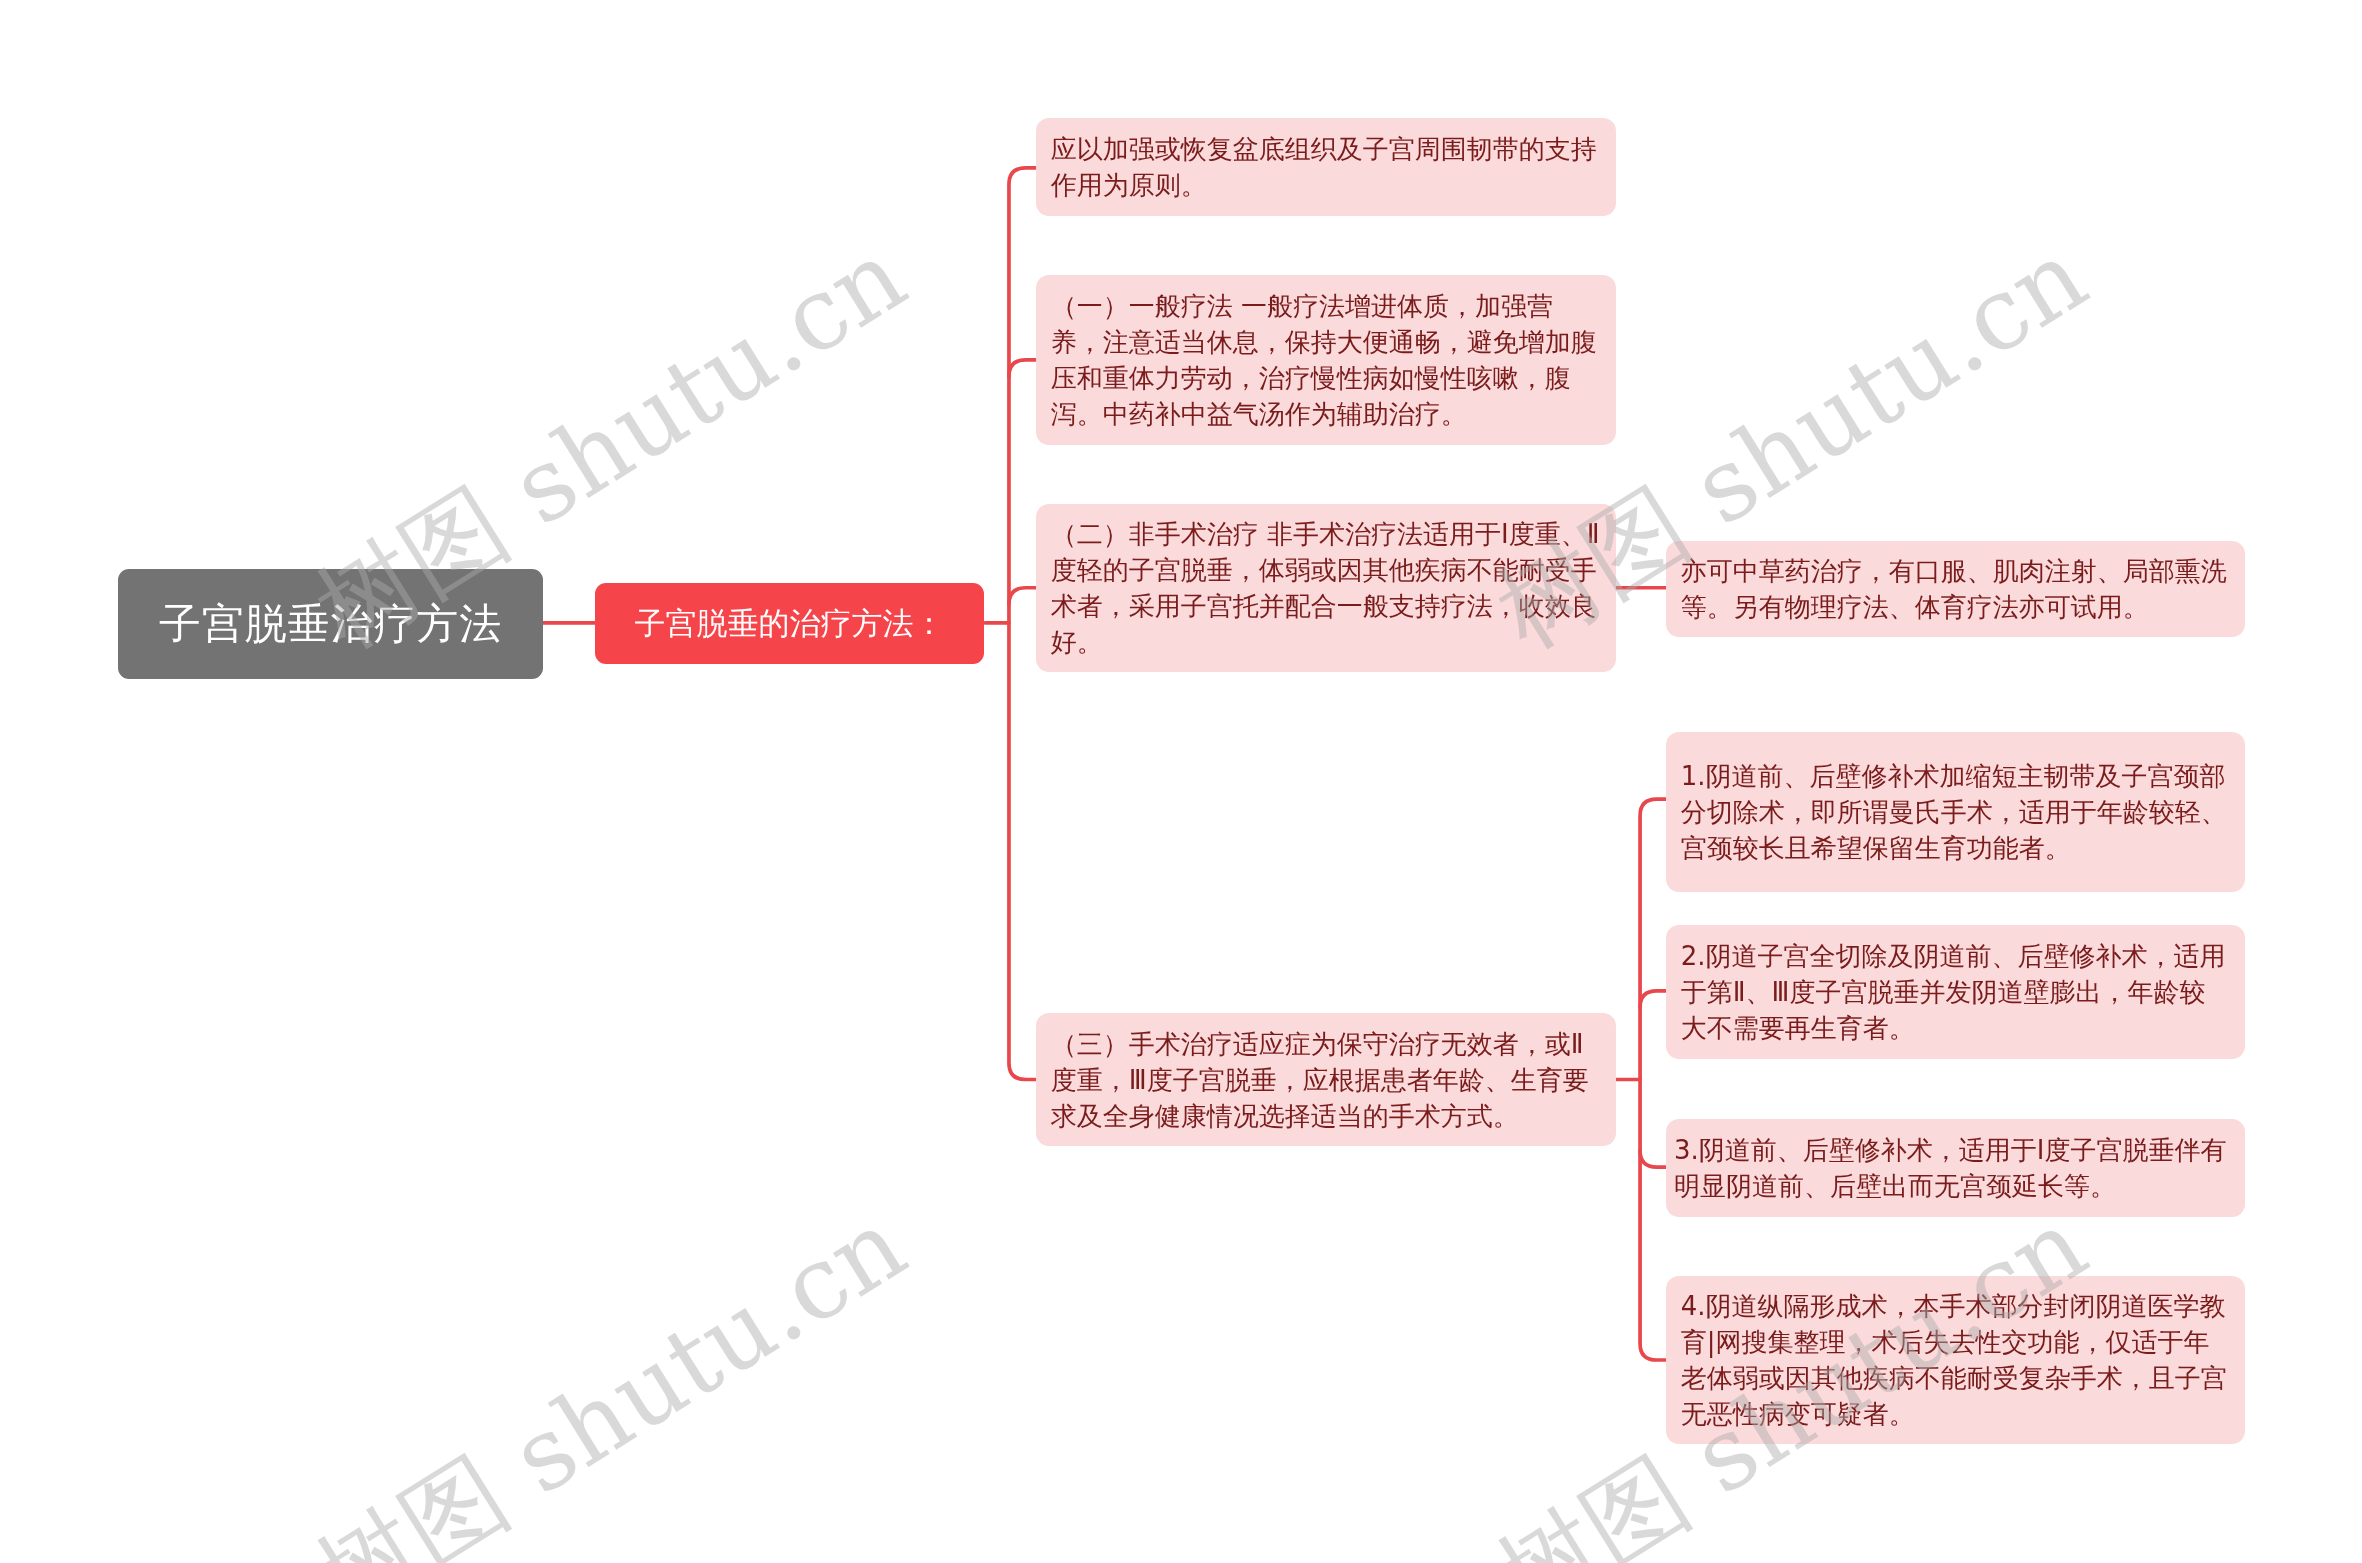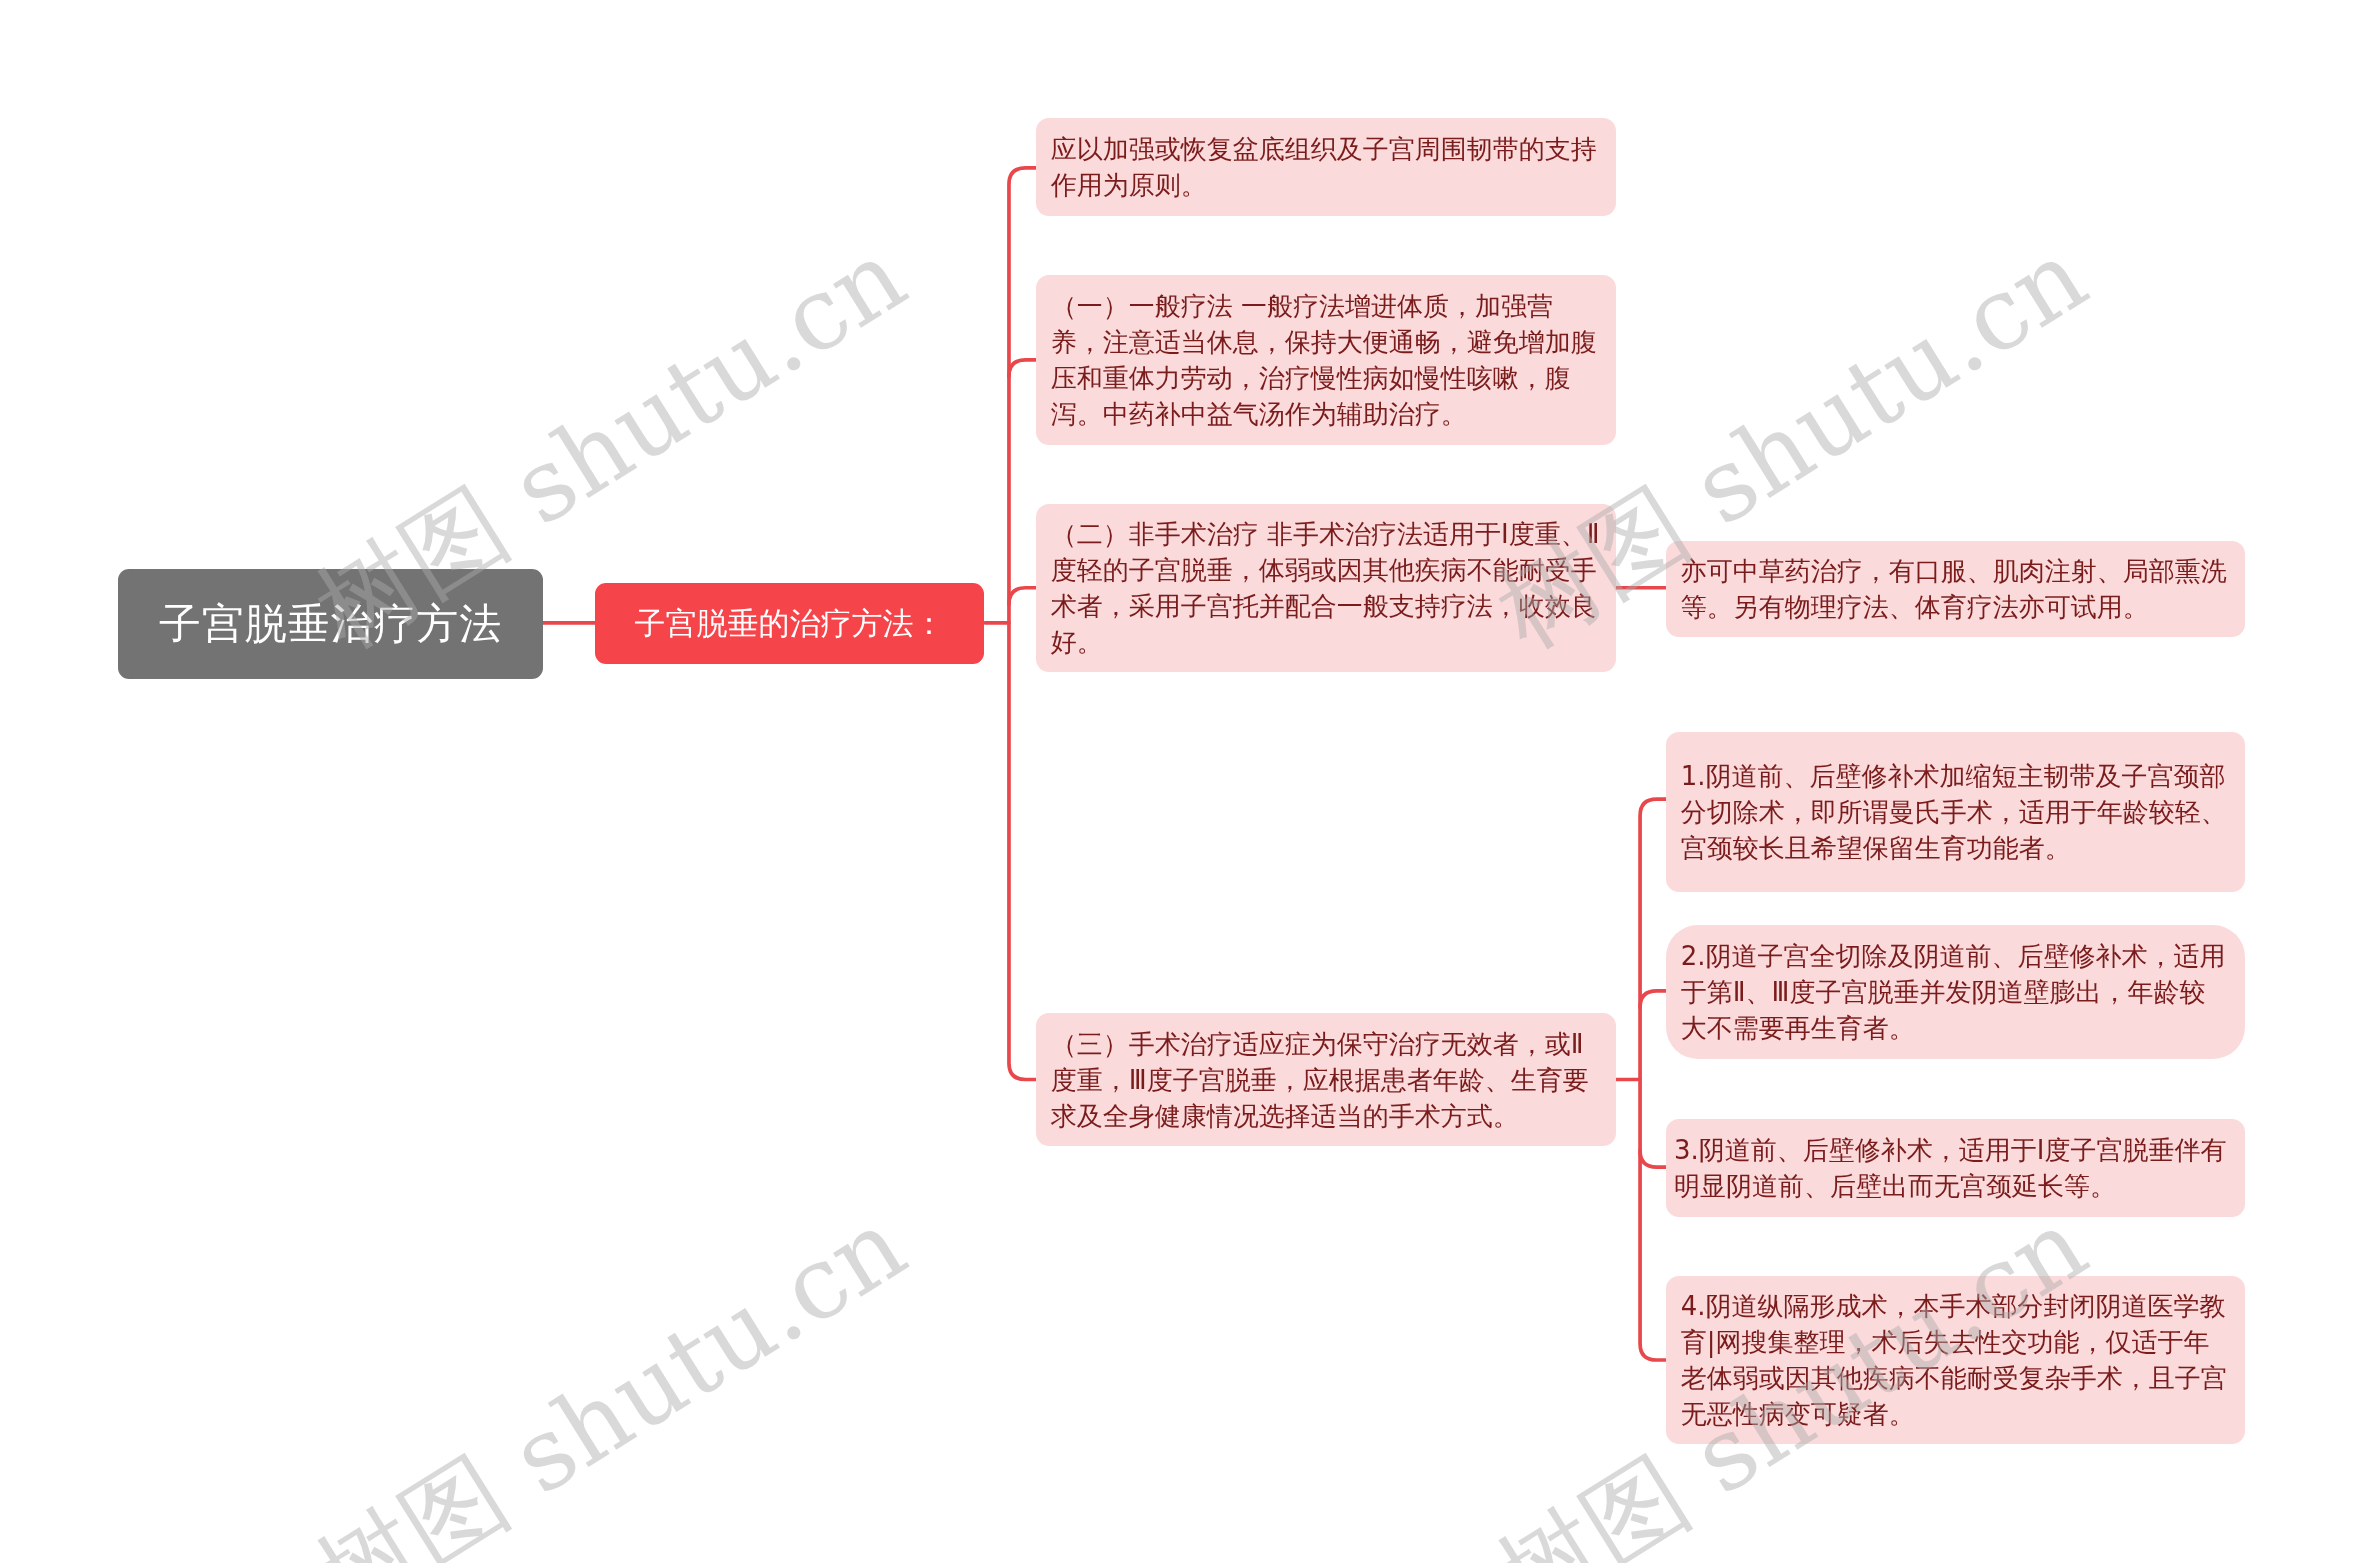--- a/index.html
+++ b/index.html
@@ -72,21 +72,21 @@
   </div>
 
   <div class="node leaf" style="left:1036px;top:1013px;width:580px;height:133px;">
     <span>（三）手术治疗适应症为保守治疗无效者，或Ⅱ度重，Ⅲ度子宫脱垂，应根据患者年龄、生育要求及全身健康情况选择适当的手术方式。</span>
   </div>
 
   <div class="node leaf" style="left:1666px;top:732px;width:579px;height:160px;">
     <span>1.阴道前、后壁修补术加缩短主韧带及子宫颈部分切除术，即所谓曼氏手术，适用于年龄较轻、宫颈较长且希望保留生育功能者。</span>
   </div>
 
-  <div class="node leaf" style="left:1666px;top:925px;width:579px;height:134px;border-radius:32px;">
+  <div class="node leaf" style="left:1666px;top:925px;width:579px;height:134px;">
     <span>2.阴道子宫全切除及阴道前、后壁修补术，适用于第Ⅱ、Ⅲ度子宫脱垂并发阴道壁膨出，年龄较大不需要再生育者。</span>
   </div>
 
   <div class="node leaf" style="left:1666px;top:1119px;width:579px;height:98px;padding-left:8px;">
     <span>3.阴道前、后壁修补术，适用于Ⅰ度子宫脱垂伴有明显阴道前、后壁出而无宫颈延长等。</span>
   </div>
 
   <div class="node leaf" style="left:1666px;top:1276px;width:579px;height:168px;">
     <span>4.阴道纵隔形成术，本手术部分封闭阴道医学教育|网搜集整理，术后失去性交功能，仅适于年老体弱或因其他疾病不能耐受复杂手术，且子宫无恶性病变可疑者。</span>
   </div>

